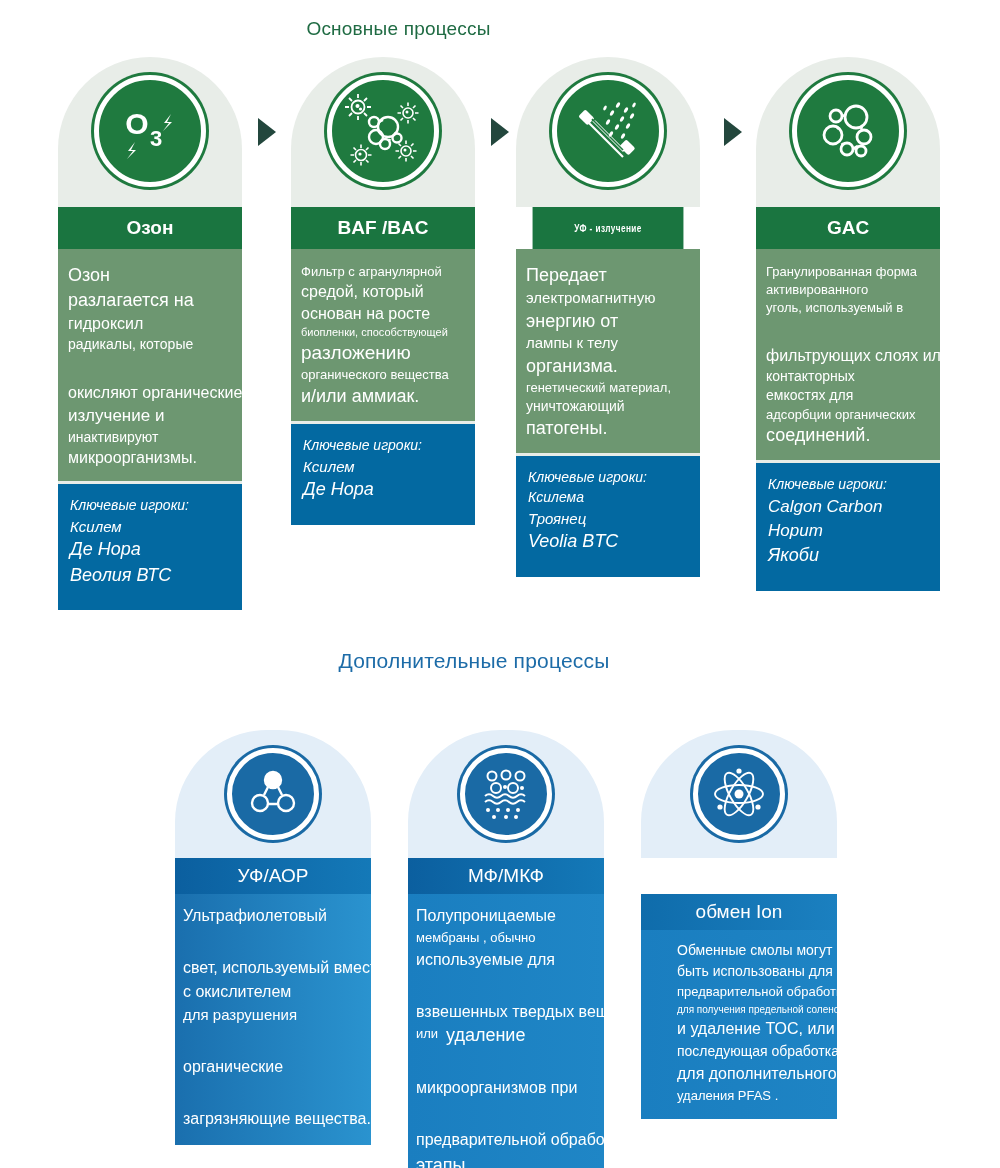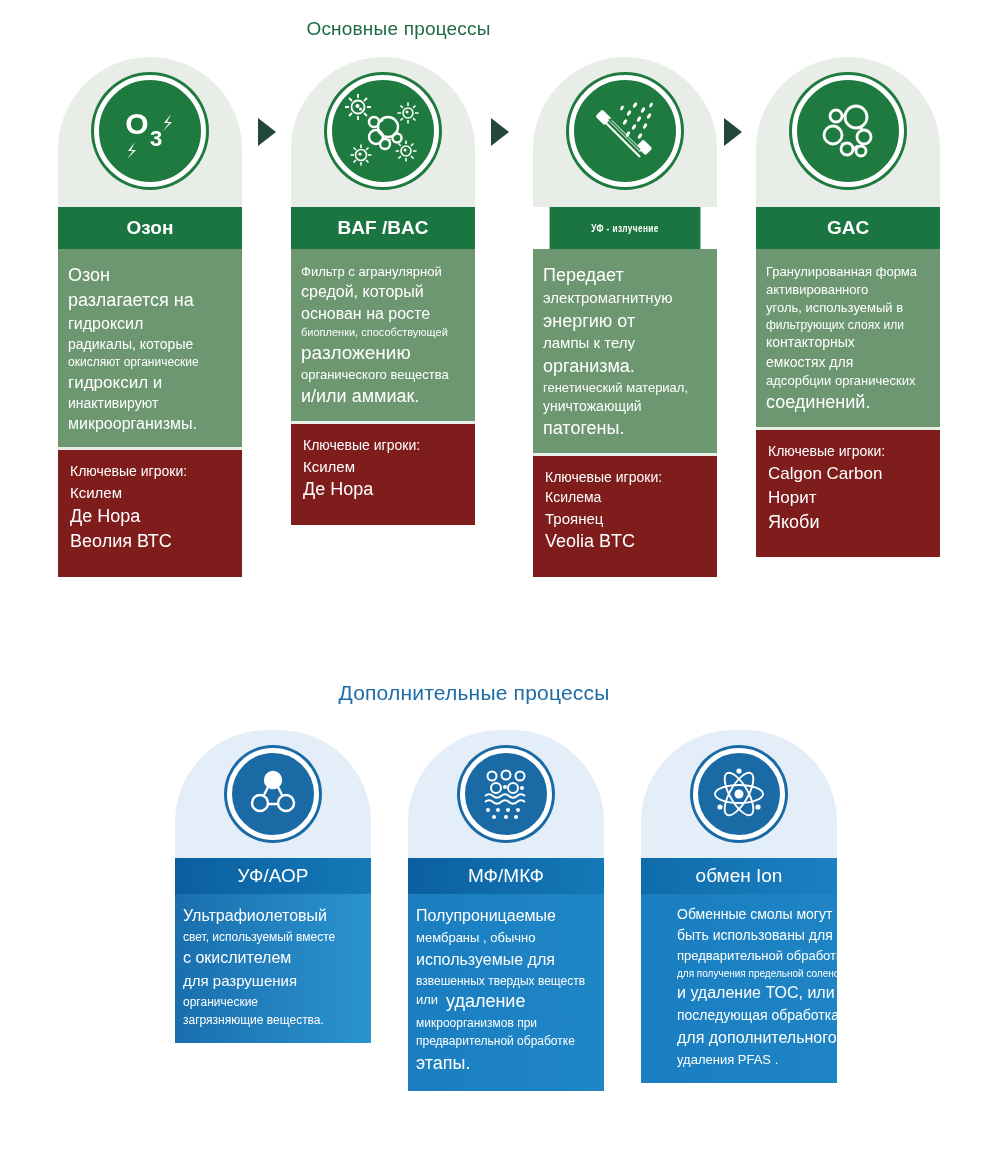--- a/index.html
+++ b/index.html
@@ -11,21 +11,21 @@
     overflow: hidden;
   }
 
   
   .section-title {
     text-align: center;
     font-size: 19px;
     letter-spacing: .2px;
   }
   #primary-title { color: #1f6b43; position: absolute; top: 18px; left: 0; width: 797px; }
-  #secondary-title { color: #1d6ca8; position: absolute; top: 681px; left: 0; width: 948px; font-size: 21px; }
+  #secondary-title { color: #1d6ca8; position: absolute; top: 649px; left: 0; width: 948px; font-size: 21px; }
 
   
   .green-card {
     position: absolute;
     width: 184px;
     top: 57px;
   }
   .cap {
     height: 150px;
     background: #e8ede8;
@@ -55,31 +55,32 @@
   .card-head.sz-lg { font-size: 19px; }
   .card-head.sz-sm { font-size: 10px; letter-spacing: .5px; transform: scaleX(.82); }
   .card-body {
     background: #6d9771;
     color: #ffffff;
     padding: 14px 10px 12px 10px;
   }
   .card-body .ln { line-height: 1.38; white-space: nowrap; }
   .card-sep { height: 3px; background: #e8ede8; }
   .card-players {
-    background: #7f1d1d;
+    background: #0369a1;
     color: #ffffff;
     padding: 12px 12px 22px 12px;
+    font-style: italic;
   }
   .card-players .ln { line-height: 1.42; }
 
   .al-left   { text-align: left; }
   .al-center { text-align: left; }
 
   
-  .f10 { font-size: 10px; } .f11 { font-size: 11px; } .f12 { font-size: 12px; }
+  .f10 { font-size: 10px; } .f11 { font-size: 11px; } .f12 { font-size: 16px; margin-top: 28px; }
   .f13 { font-size: 13px; } .f14 { font-size: 14px; } .f15 { font-size: 15px; }
   .f16 { font-size: 16px; } .f17 { font-size: 17px; } .f18 { font-size: 18px; }
   .f19 { font-size: 19px; }
 
   
   .arrow {
     position: absolute;
     width: 0; height: 0;
     border-top: 14px solid transparent;
     border-bottom: 14px solid transparent;
@@ -107,21 +108,21 @@
     height: 36px; display: flex; align-items: center; justify-content: center;
     font-size: 19px;
   }
   .blue-body { background: #1a7ec0; color: #ffffff; padding: 10px 8px 14px 8px; }
   .blue-body .ln { line-height: 1.5; white-space: nowrap; }
   .grad1 { background: linear-gradient(to right, #1a6fae 0%, #2a93cf 100%); }
   .grad2 { background: linear-gradient(to right, #1a7ec0 0%, #1f86c6 100%); }
   .grad3 { background: linear-gradient(to right, #1a7ec0 0%, #1e84c4 100%); padding-left: 36px; }
   .bhead1 { background: linear-gradient(to right, #0b5f9f 0%, #1479b8 100%); }
   .bhead2 { background: linear-gradient(to right, #0b5f9f 0%, #1479b8 100%); }
-  .bhead3 { background: linear-gradient(to right, #0f6cab 0%, #1b80c0 100%); }
+  .bhead3 { background: linear-gradient(to right, #0f6cab 0%, #1b80c0 100%); margin-top: 36px; }
 
   .ovl { position: relative; }
   .ovl .sub { position: absolute; left: 0; top: 0; }
 </style>
 </head>
 <body>
 
 <div>
 
   <div id="primary-title" class="section-title">Основные процессы</div>
@@ -137,21 +138,21 @@
         </svg>
       </div>
     </div>
     <div class="card-head sz-lg">Озон</div>
     <div class="card-body al-left">
       <div class="ln f18">Озон</div>
       <div class="ln f18">разлагается на</div>
       <div class="ln f16">гидроксил</div>
       <div class="ln f14">радикалы, которые</div>
       <div class="ln f12">окисляют органические</div>
-      <div class="ln f17">гидроксил и</div>
+      <div class="ln f17">излучение и</div>
       <div class="ln f14">инактивируют</div>
       <div class="ln f16">микроорганизмы.</div>
     </div>
     <div class="card-sep"></div>
     <div class="card-players al-left">
       <div class="ln f14">Ключевые игроки:</div>
       <div class="ln f15">Ксилем</div>
       <div class="ln f18">Де Нора</div>
       <div class="ln f18">Веолия ВТС</div>
     </div>
@@ -208,21 +209,21 @@
     <div class="card-sep"></div>
     <div class="card-players al-left">
       <div class="ln f14">Ключевые игроки:</div>
       <div class="ln f15">Ксилем</div>
       <div class="ln f18">Де Нора</div>
     </div>
   </div>
 
   <div class="arrow" style="left:491px;"></div>
 
-  <div class="green-card" style="left:533px;">
+  <div class="green-card" style="left:516px;">
     <div class="cap">
       <div class="icon-circle">
         <svg width="84" height="84" viewBox="0 0 84 84">
           <g fill="#fff">
             <rect x="14" y="23" width="13" height="10" rx="2" transform="rotate(45 20 28)"></rect>
             <rect x="55" y="53" width="13" height="10" rx="2" transform="rotate(45 61 58)"></rect>
           </g>
           <g fill="none" stroke="#fff" stroke-width="3">
             <path d="M23 27 L58 62"></path>
           </g>

